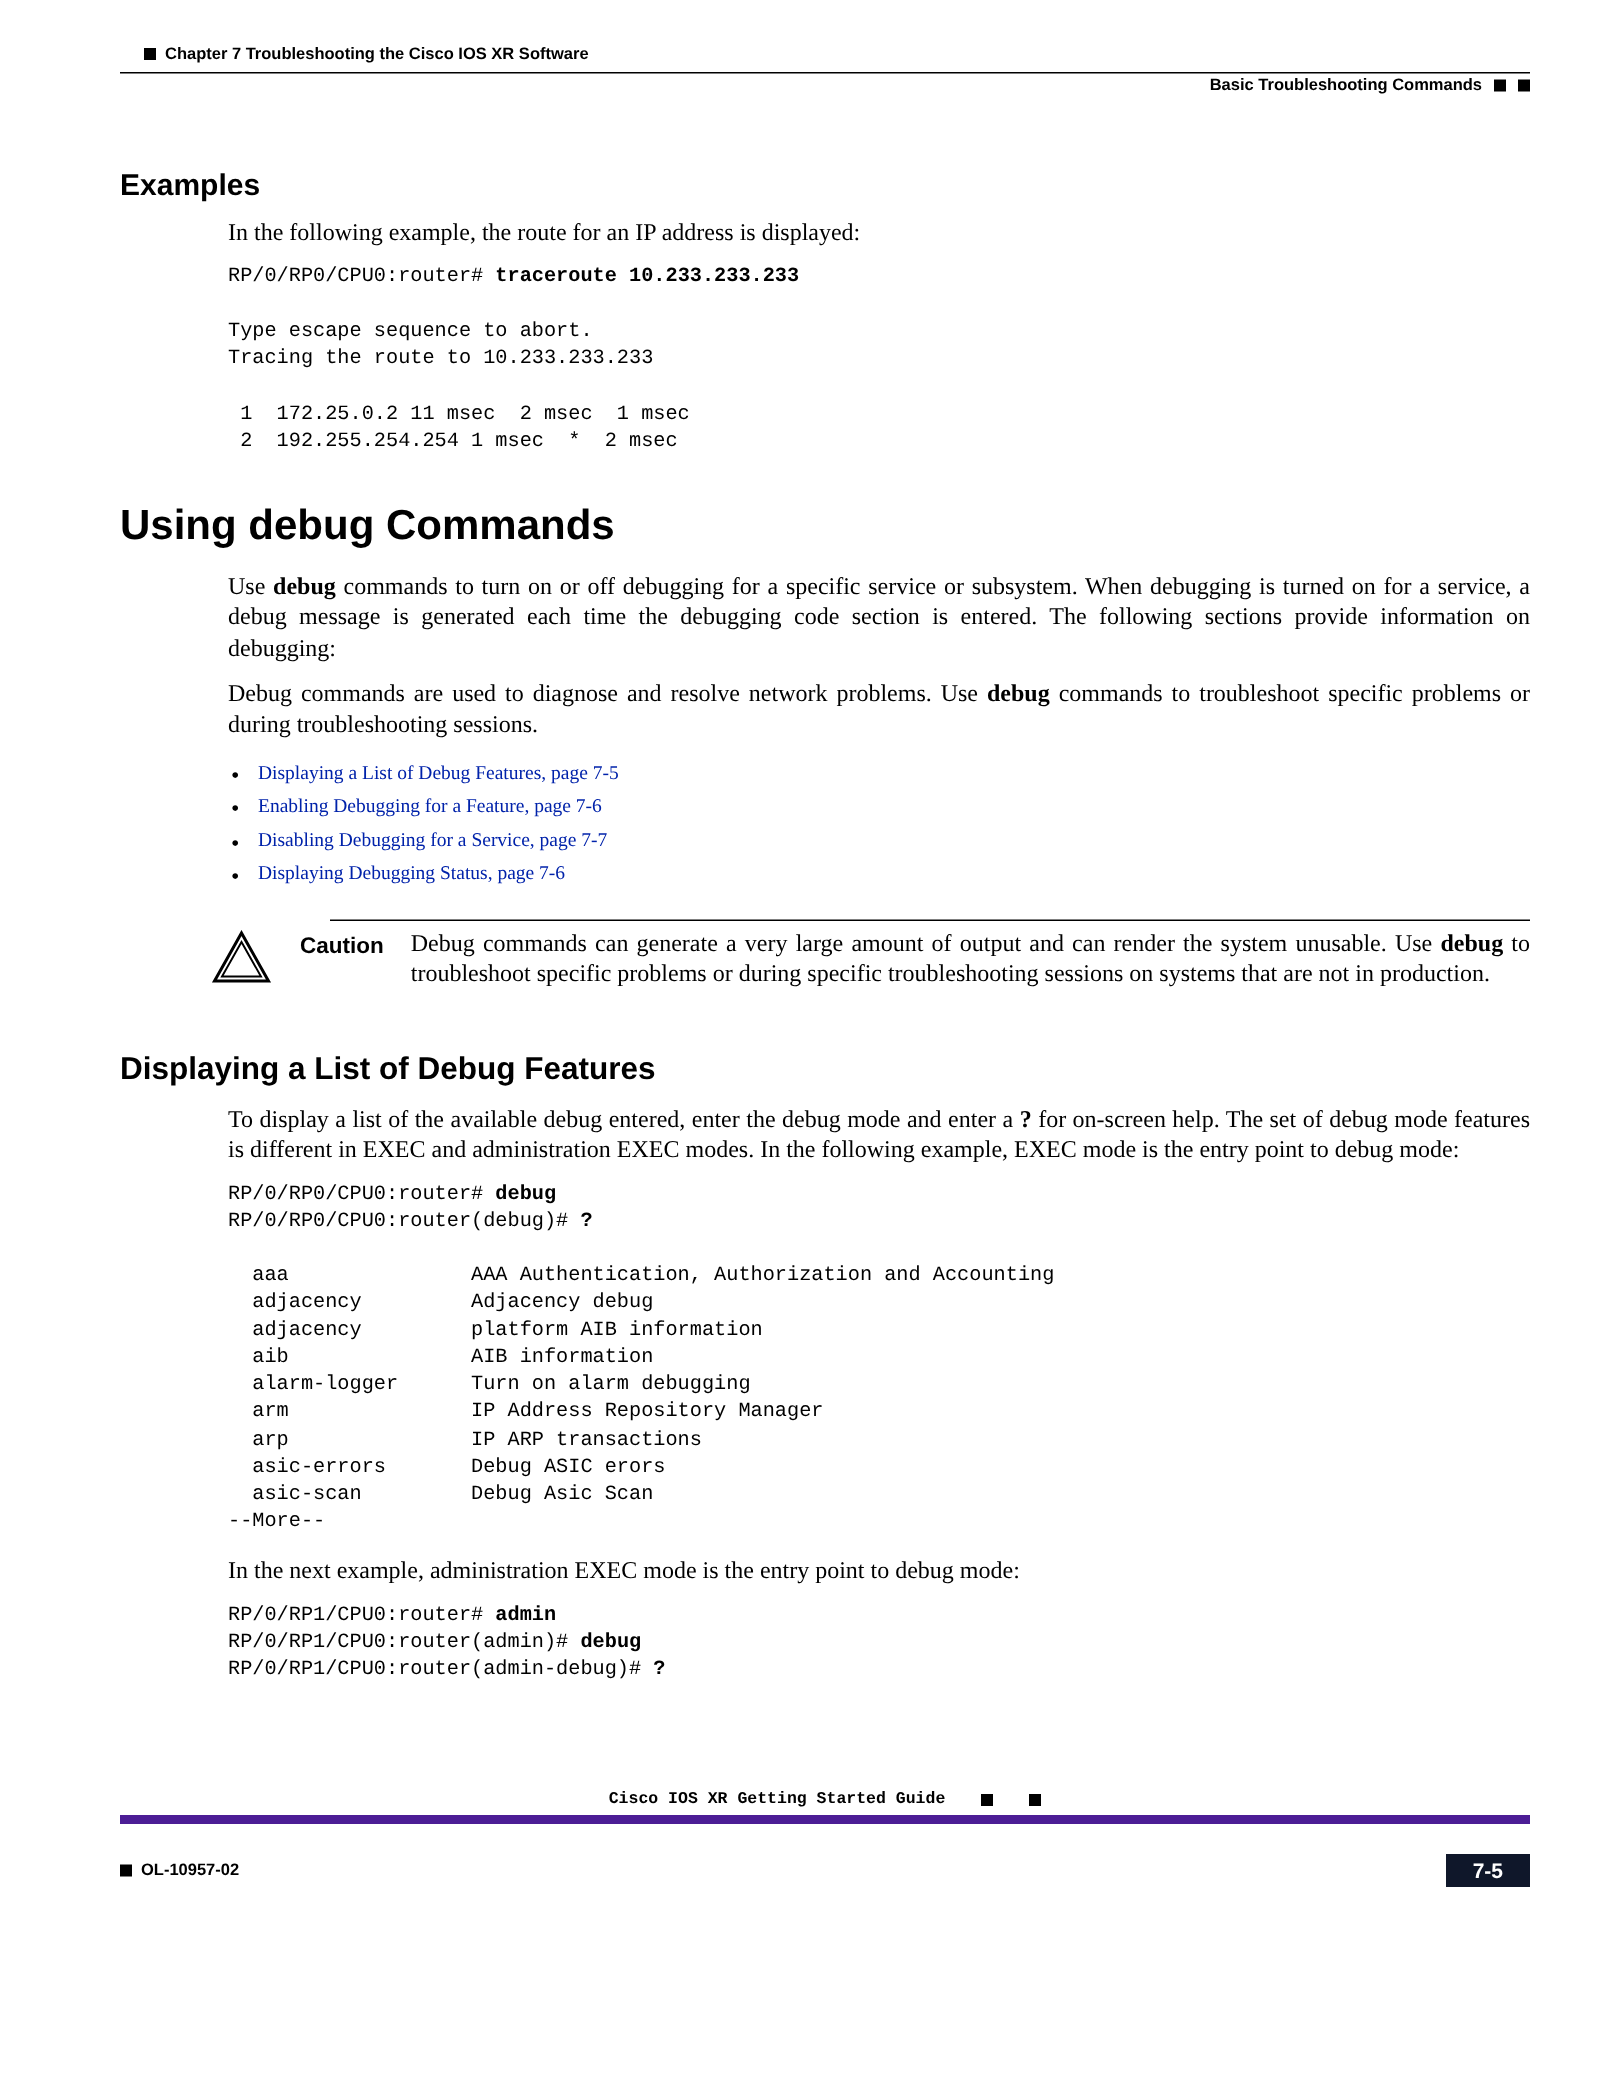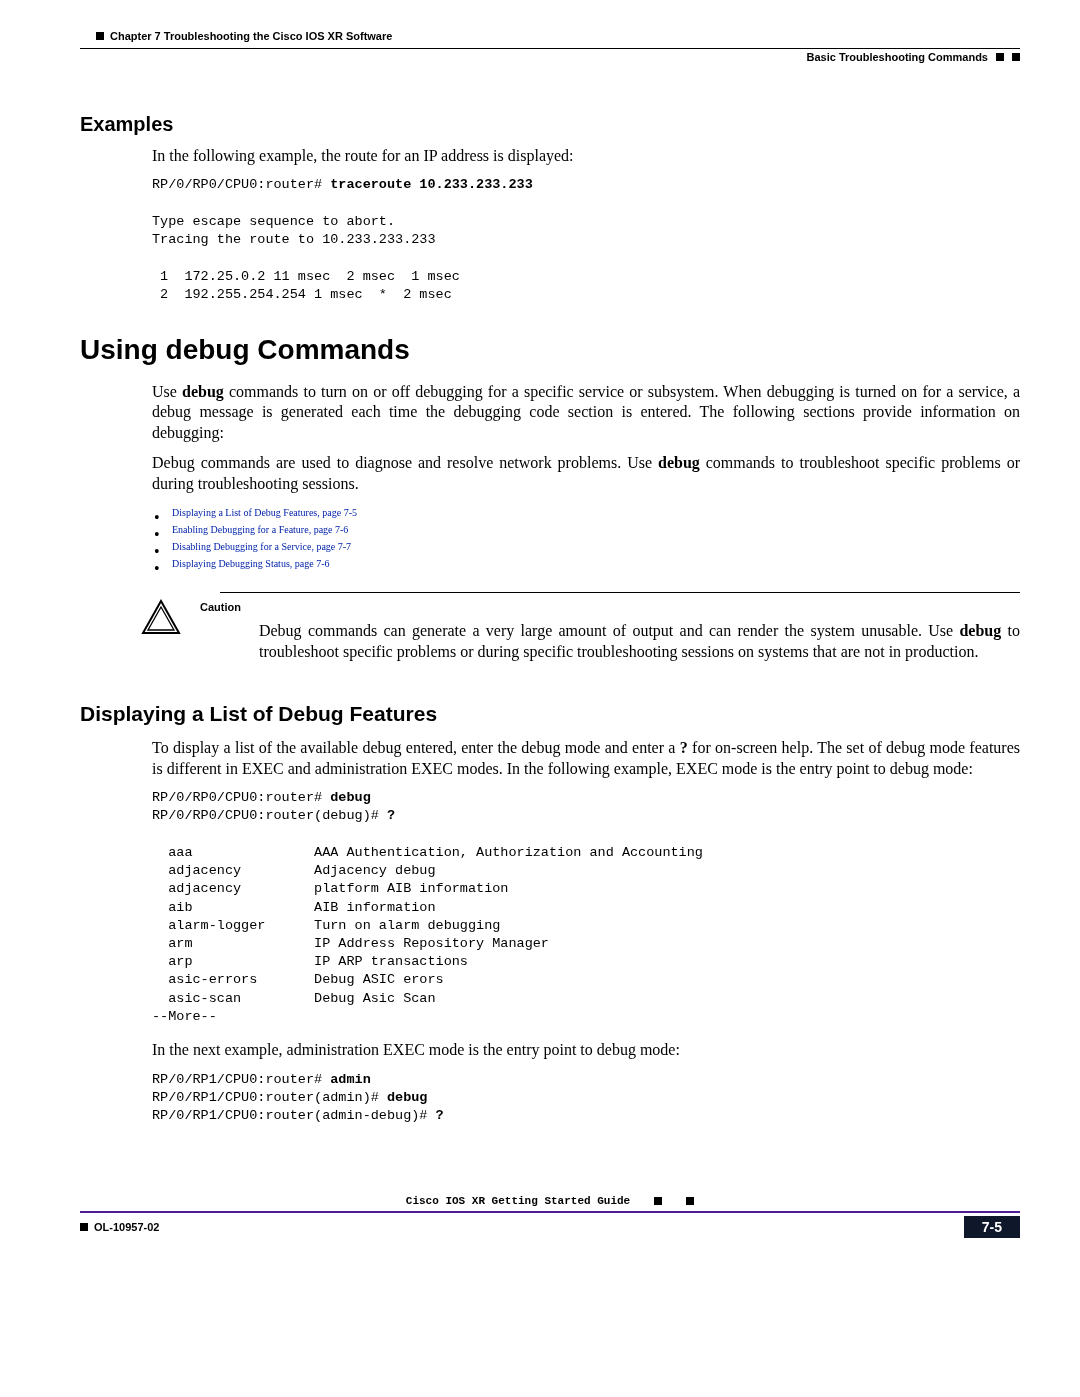--- a/index.html
+++ b/index.html
@@ -86,21 +86,21 @@
   }
   .mono b {
     font-weight: bold;
   }
   ul.links {
     margin: 4px 0 20px 0;
     padding-left: 20px;
   }
   ul.links li {
     color: #000;
-    font-size: 10px;
+    font-size: 13px;
     line-height: 1.7;
     list-style: none;
     position: relative;
   }
   ul.links li::before {
     content: "•";
     position: absolute;
     left: -18px;
     font-size: 16px;
     color: #000;
@@ -120,28 +120,27 @@
     flex: 0 0 42px;
     text-align: center;
   }
   .caution-icon svg {
     width: 40px;
     height: 36px;
   }
   .caution-label {
     font-family: Arial, Helvetica, sans-serif;
     font-weight: bold;
-    font-size: 11px;
+    font-size: 15px;
     padding-top: 2px;
     flex: 0 0 auto;
     text-align: right;
   }
   .caution-body {
     flex: 1;
-    margin-top: 22px;
   }
   .caution-body .para {
     margin-top: 0;
   }
   .caution-rule {
     border: none;
     border-top: 1px solid #000;
     margin: 0 0 6px 140px;
   }
   .footer {
@@ -154,22 +153,22 @@
     gap: 24px;
     font-family: Liberation Mono, monospace;
     font-size: 11px;
     font-weight: bold;
     margin-bottom: 4px;
   }
   .footer-bar {
     display: flex;
     justify-content: space-between;
     align-items: center;
-    border-top: 2px solid #4c1d95;
-    padding-top: 3px;
+    border-top: 6px solid #4c1d95;
+    padding-top: 20px;
   }
   .footer-doc {
     font-family: Arial, Helvetica, sans-serif;
     font-size: 11px;
     font-weight: bold;
     display: flex;
     align-items: center;
     gap: 6px;
   }
   .pagenum-box {

